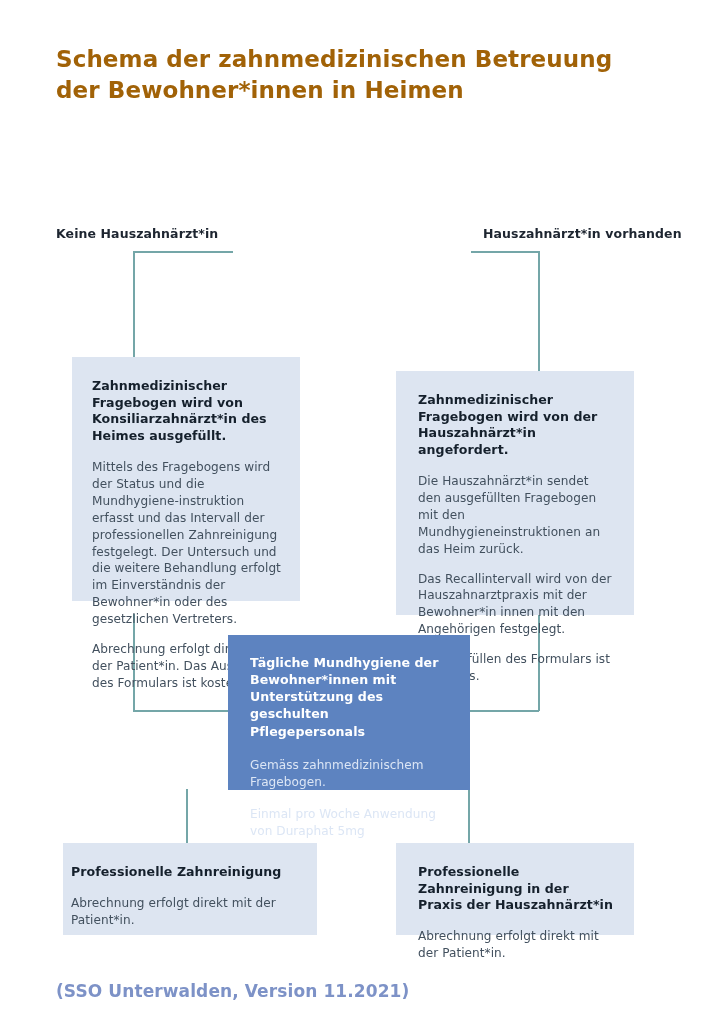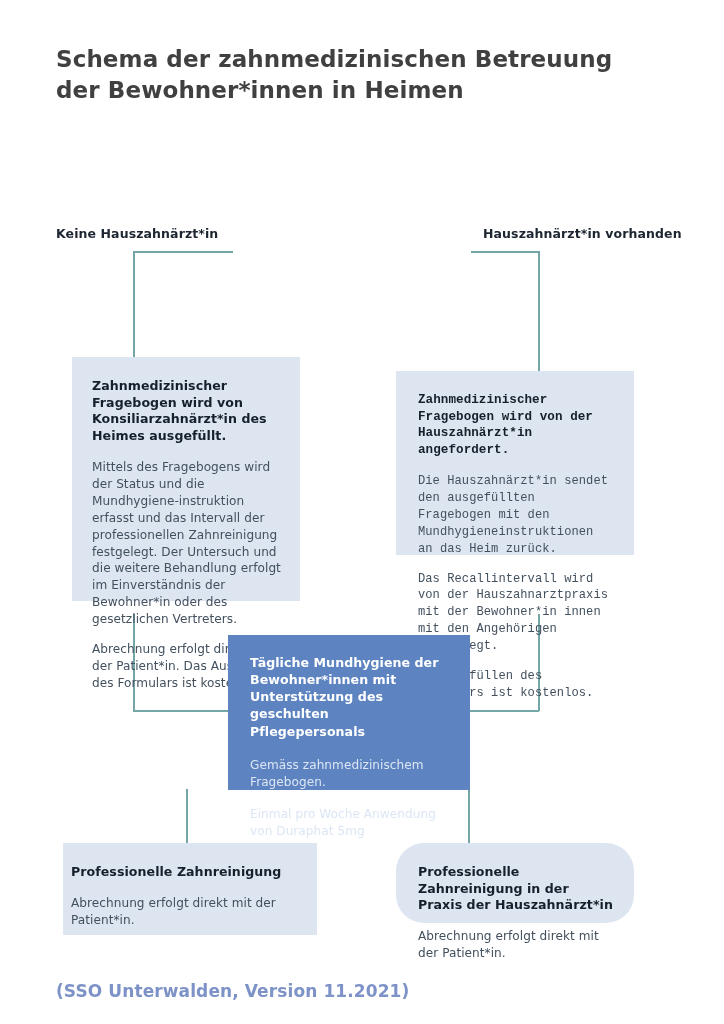--- a/index.html
+++ b/index.html
@@ -25,21 +25,21 @@
 
   
   .title {
     position: absolute;
     left: 56px;
     top: 44px;
     width: 620px;
     font-size: 23px;
     line-height: 1.33;
     font-weight: bold;
-    color: #404040;
+    color: #a16207;
     letter-spacing: 0.1px;
   }
   .title span { display: block; }
 
   
   .branch-label {
     position: absolute;
     font-size: 12.5px;
     font-weight: bold;
     color: #1d2530;
@@ -89,36 +89,34 @@
   
   #box-top {
     left: 232px; top: 172px; width: 240px; height: 160px;
     padding: 19px 22px 0 22px;
   }
   #box-left {
     left: 72px; top: 357px; width: 228px; height: 244px;
     padding: 21px 12px 0 20px;
   }
   #box-right {
-    left: 396px; top: 371px; width: 238px; height: 184px;
+    left: 396px; top: 371px; width: 238px; height: 244px;
     padding: 21px 20px 0 22px;
-    font-family: Liberation Mono, monospace;
   }
   #box-center {
     left: 228px; top: 635px; width: 242px; height: 155px;
     padding: 19px 22px 0 22px;
   }
   #box-bottom-left {
     left: 63px; top: 843px; width: 254px; height: 92px;
     padding: 21px 20px 0 8px;
   }
   #box-bottom-right {
-    left: 396px; top: 843px; width: 238px; height: 80px;
+    left: 396px; top: 843px; width: 238px; height: 92px;
     padding: 21px 20px 0 22px;
-    border-radius: 28px;
   }
 
   #box-center .bx-title { line-height: 1.36; margin-bottom: 17px; }
   #box-center .bx-p { margin-bottom: 16px; }
 
   
   .footer {
     position: absolute;
     left: 56px;
     top: 981px;

